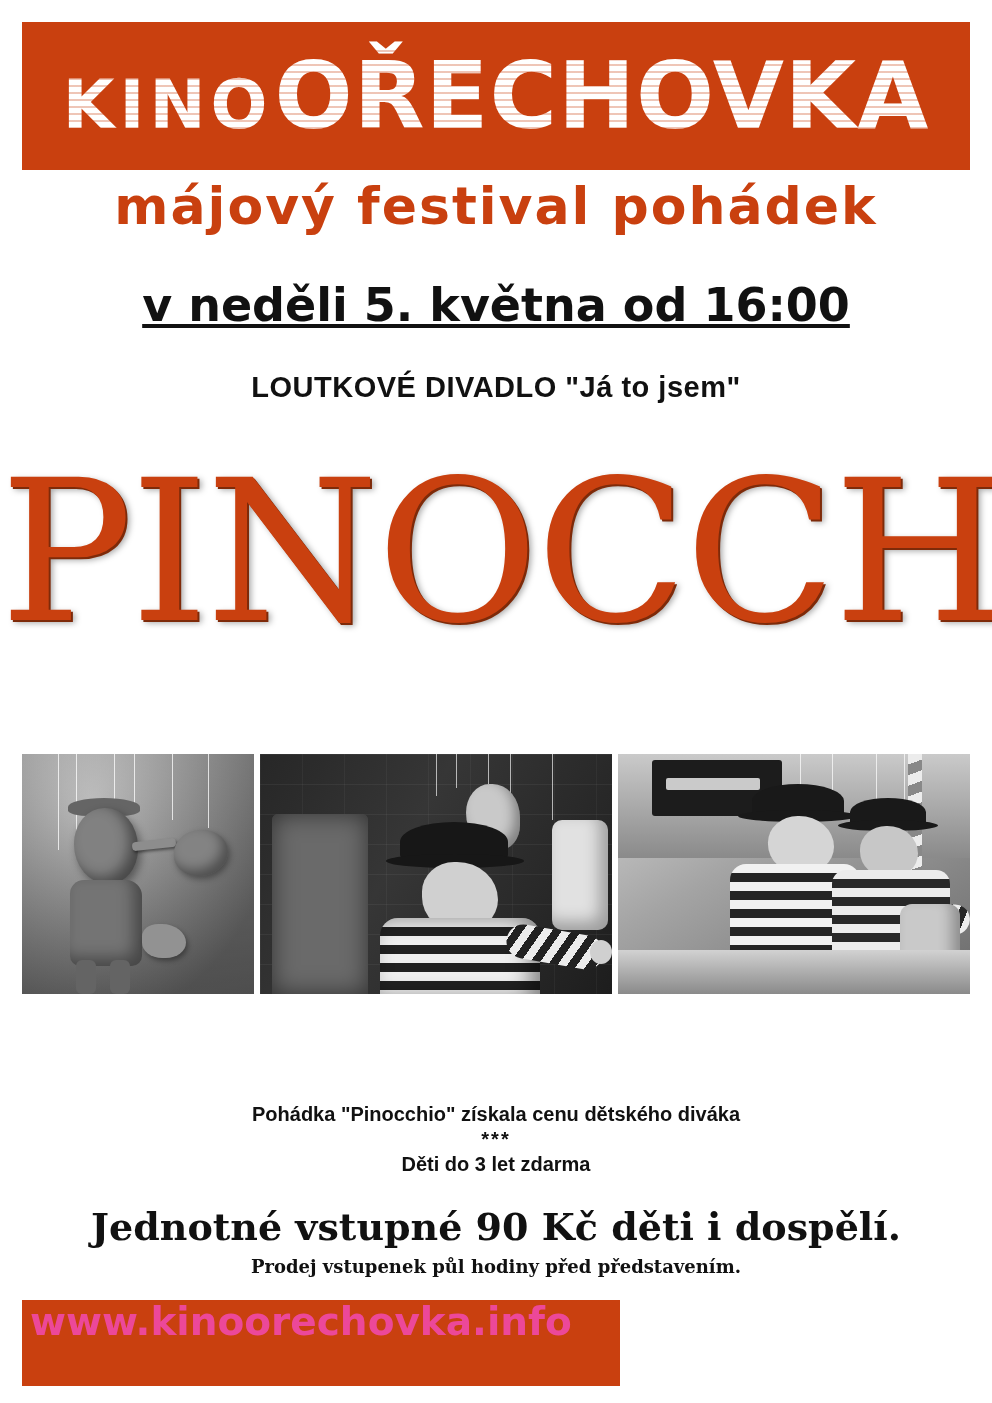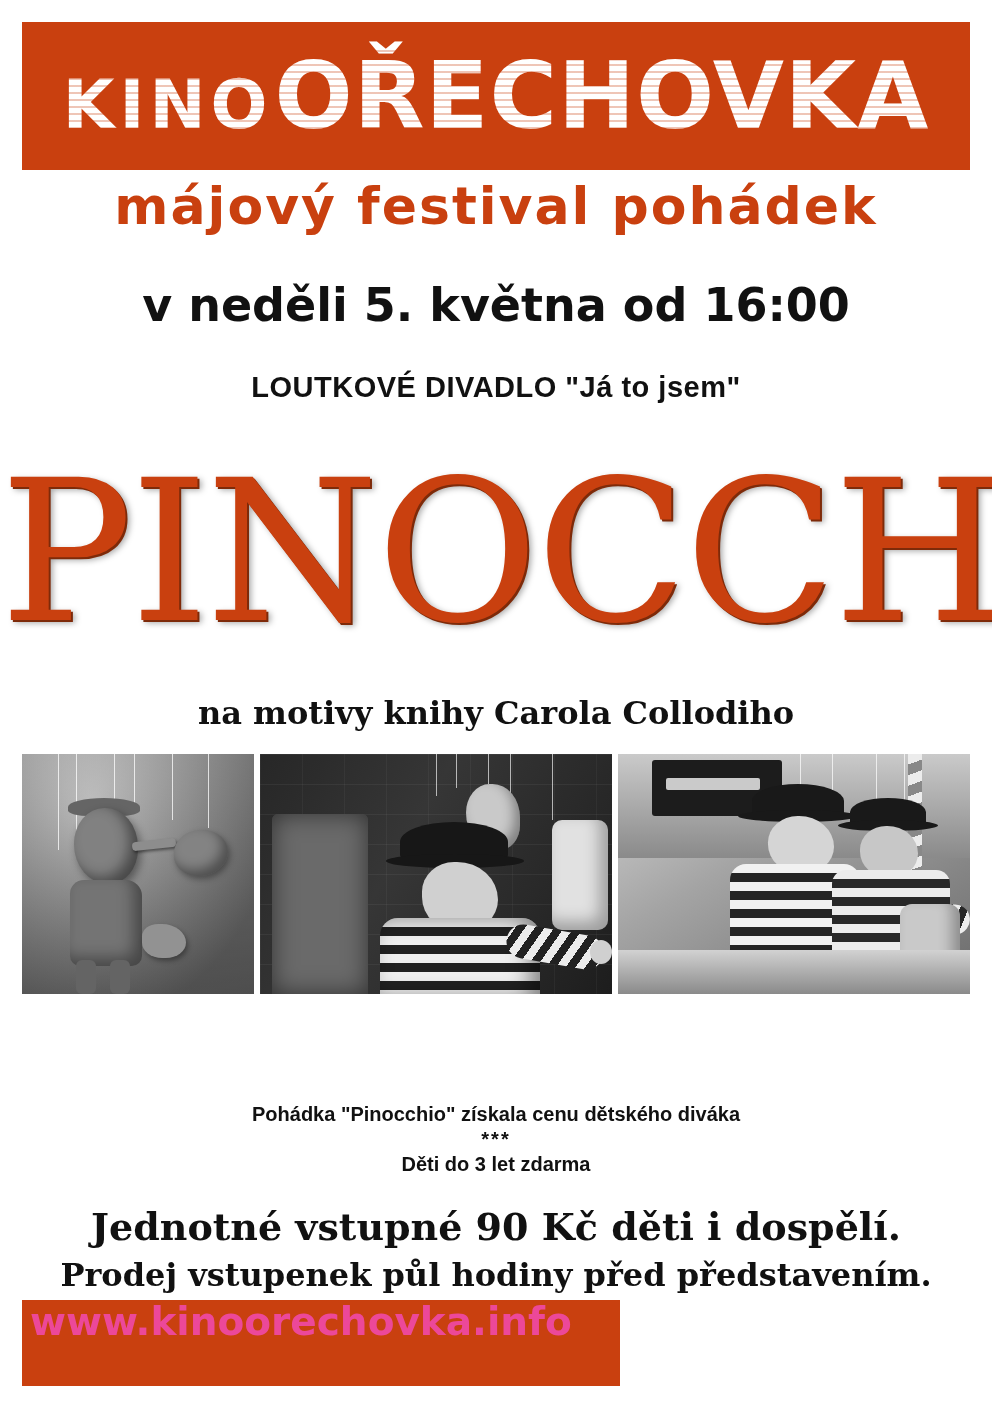--- a/index.html
+++ b/index.html
@@ -96,20 +96,21 @@
   .date-line {
     position: absolute;
     top: 278px;
     left: 0;
     width: 992px;
     text-align: center;
     font-family: "DejaVu Sans", sans-serif;
     font-weight: bold;
     font-size: 46px;
     color: #111111;
+    text-decoration: underline;
   }
 
   
   .presenter {
     position: absolute;
     top: 370px;
     left: 0;
     width: 992px;
     text-align: center;
     color: #111111;
@@ -417,21 +418,21 @@
     color: #111111;
   }
   .sale {
     position: absolute;
     top: 1256px;
     left: 0;
     width: 992px;
     text-align: center;
     font-family: "DejaVu Serif", serif;
     font-weight: bold;
-    font-size: 32px;
+    font-size: 18px;
     color: #111111;
   }
 
   
   .footer-band {
     position: absolute;
     left: 22px;
     top: 1300px;
     width: 598px;
     height: 86px;
@@ -474,21 +475,20 @@
   <div class="festival-line">májový festival pohádek</div>
 
   <div class="date-line">v neděli 5. května od 16:00</div>
 
   <div class="presenter">
     <div>LOUTKOVÉ DIVADLO "Já to jsem"</div>
   </div>
 
   <div class="title">PINOCCHIO</div>
 
-  <div class="book-credit">na motivy knihy Carola Collodiho</div>
 
   <div class="photos">
 
     <div class="photo p1">
       <div class="wall-shadow"></div>
       <div class="string s1"></div>
       <div class="string s2"></div>
       <div class="string s3"></div>
       <div class="string s4"></div>
       <div class="string s5"></div>

